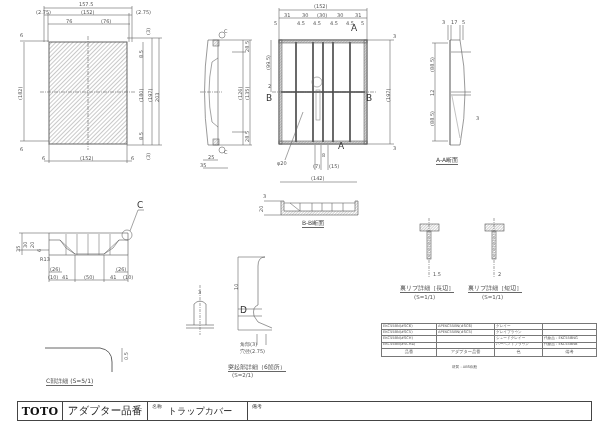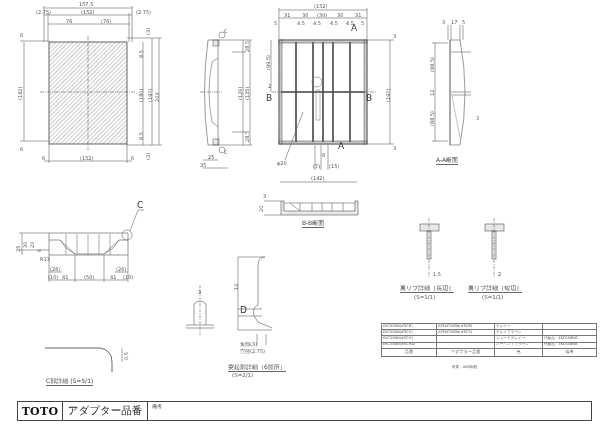--- a/index.html
+++ b/index.html
@@ -333,18 +333,22 @@
       <td>備考</td>
     </tr>
   </tbody>
     </table>
   <span class="material">材質：ABS樹脂</span>
 
   
   <div class="title-block">
     <div class="tb-cell tb-logo">TOTO</div>
     <div class="tb-cell tb-title">アダプター品番</div>
+    <div class="tb-cell tb-field2">
+      <span class="tb-small">名称</span>
+      <span class="tb-value" style="left:20px;">トラップカバー</span>
+    </div>
     <div class="tb-cell tb-rest">
       <span class="tb-small">備考</span>
       <span class="tb-value" style="left:20px;"></span>
     </div>
   </div>
 </div>
 
 </body></html>

